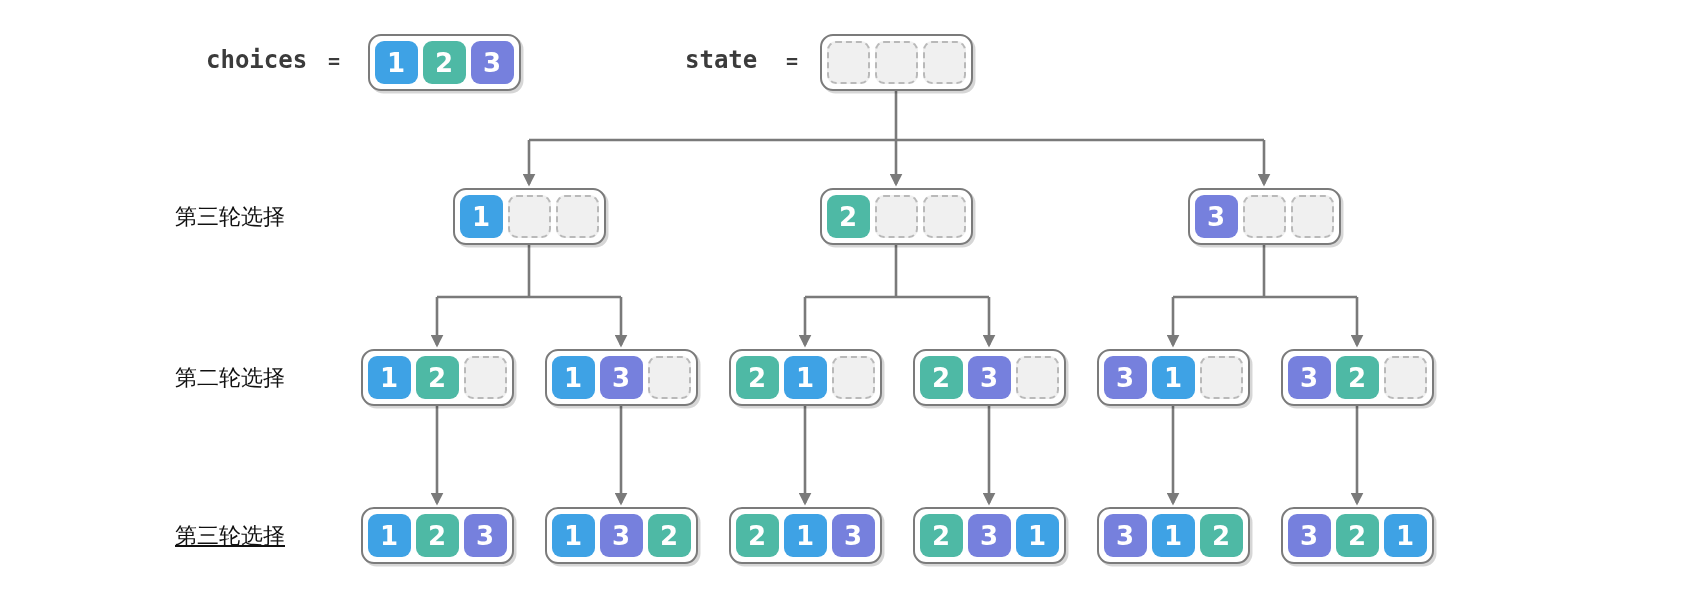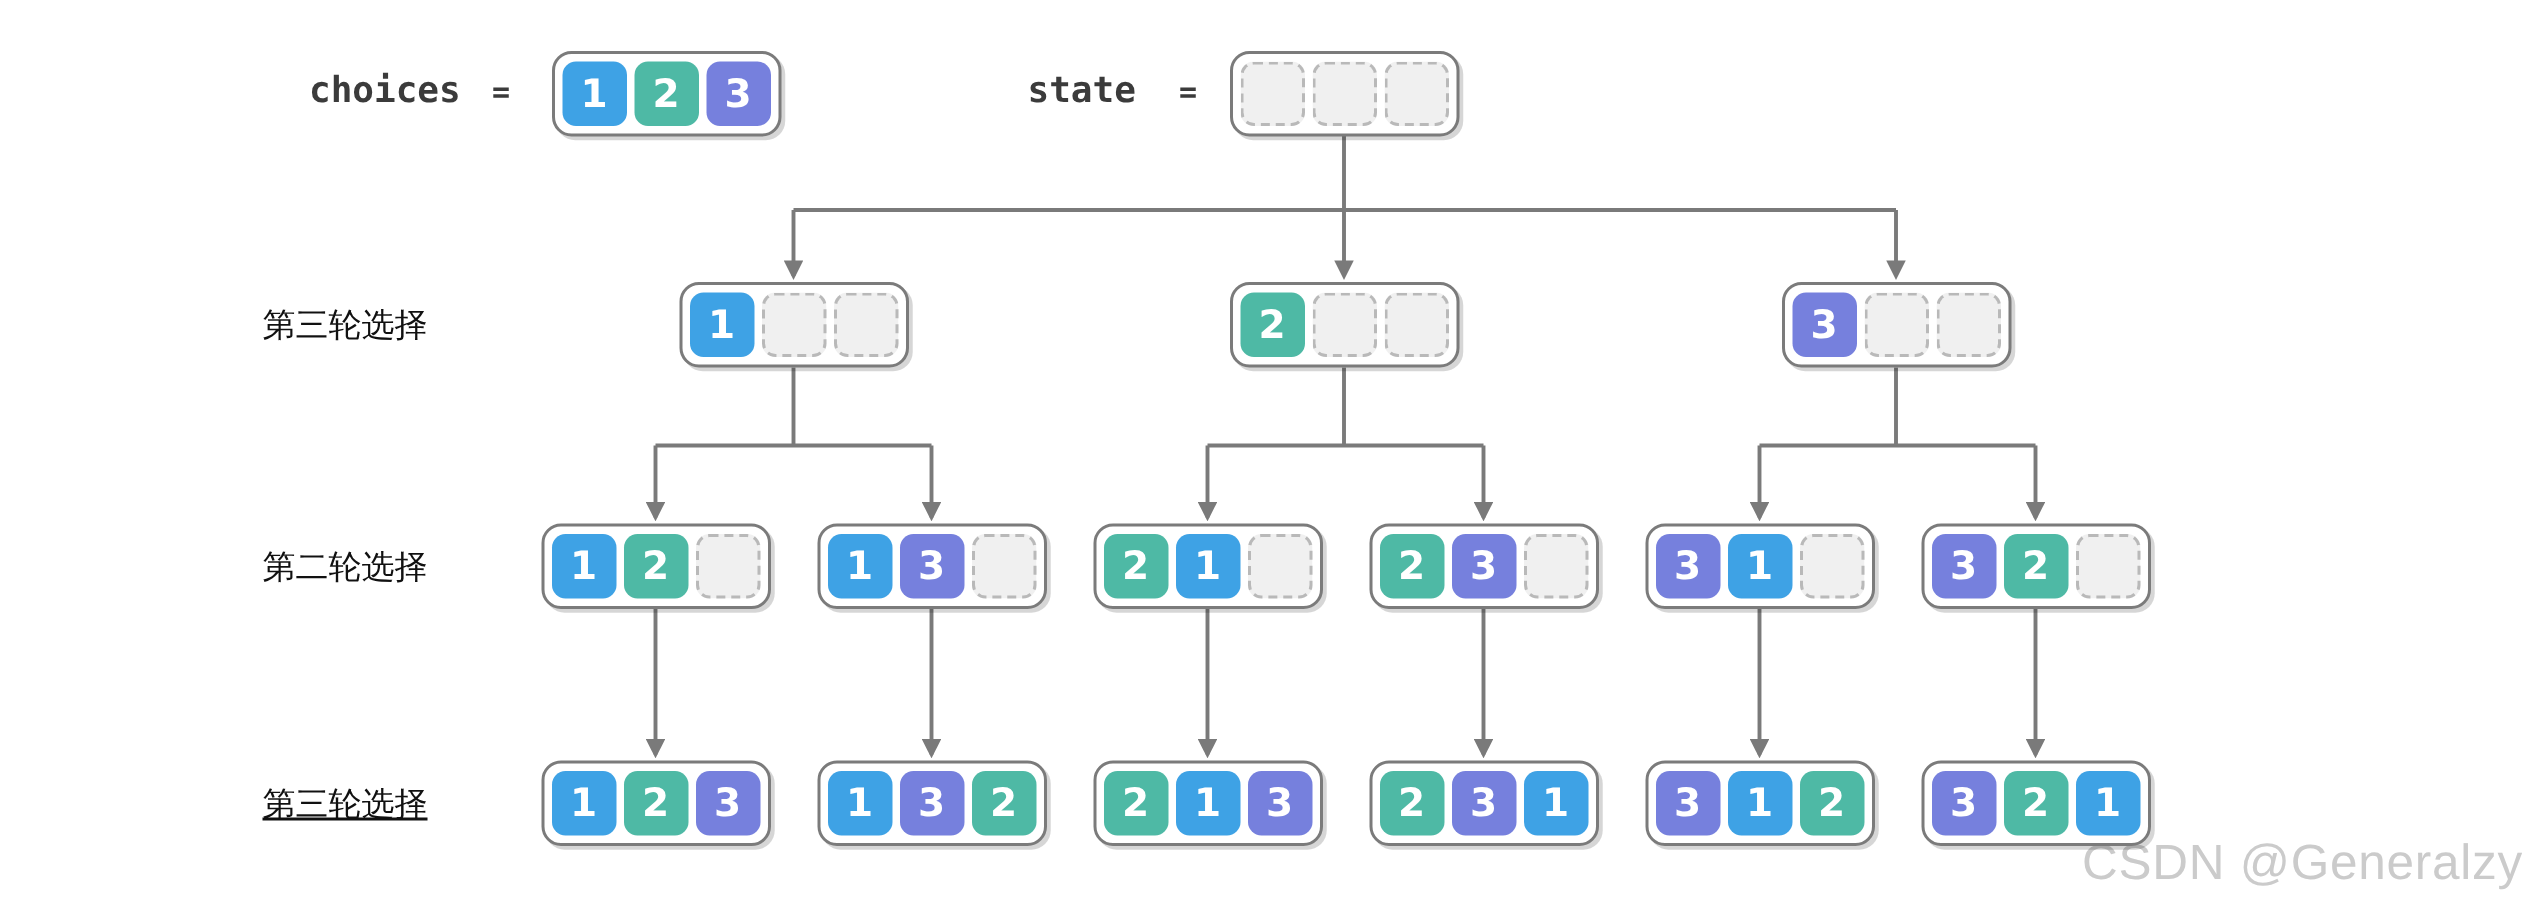--- a/index.html
+++ b/index.html
@@ -126,21 +126,20 @@
   <span class="code-label" style="left:206px; top:45px;">choices</span>
   <span class="eq-label" style="left:328px; top:46px;">=</span>
 
   <span class="code-label" style="left:685px; top:45px;">state</span>
   <span class="eq-label" style="left:786px; top:46px;">=</span>
 
   <div class="row-label" style="left:175px; top:202px;">第三轮选择</div>
   <div class="row-label" style="left:175px; top:363px;">第二轮选择</div>
   <div class="row-label" style="left:175px; top:521px;text-decoration:underline;">第三轮选择</div>
 
-  <div class="watermark">CSDN @Generalzy</div>
 
 <div class="state-node" style="left: 367.5px; top: 34px;">
       <div class="cell filled" style="background: rgb(62, 162, 229);">1</div>
       <div class="cell filled" style="background: rgb(78, 185, 165);">2</div>
       <div class="cell filled" style="background: rgb(118, 128, 221);">3</div>
     </div>
     <div class="state-node" style="left: 819.5px; top: 34px;">
       <div class="cell empty"></div>
       <div class="cell empty"></div>
       <div class="cell empty"></div>

